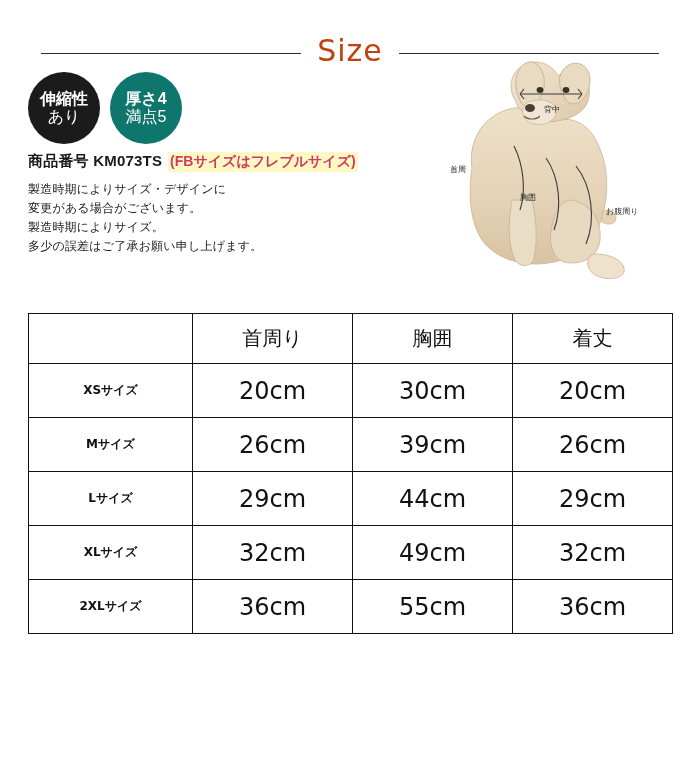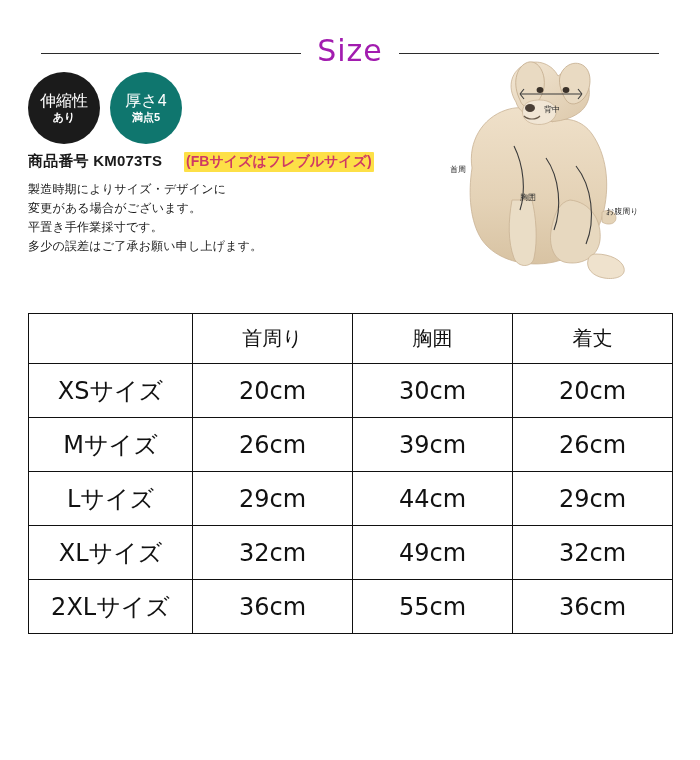--- a/index.html
+++ b/index.html
@@ -36,21 +36,21 @@
     background: #2b2b2b;
     margin-top: 4px;
   }
   .header .rule.left { margin-left: 30px; margin-right: 16px; max-width: 260px; }
   .header .rule.right { margin-right: 30px; margin-left: 16px; max-width: 260px; }
   .header .title {
     font-size: 30px;
     font-weight: 400;
     letter-spacing: 1px;
     line-height: 1;
-    color: #a21caf;
+    color: #c2410c;
     white-space: nowrap;
     font-family: "DejaVu Sans", sans-serif;
   }
 
   
   .badges {
     position: absolute;
     top: 72px;
     left: 28px;
     display: flex;
@@ -60,44 +60,44 @@
     width: 72px;
     height: 72px;
     border-radius: 50%;
     display: flex;
     flex-direction: column;
     align-items: center;
     justify-content: center;
     color: #fff;
     line-height: 1.15;
   }
-  .badge .l1 { font-size: 16px; font-weight: 400; letter-spacing: 0px; }
-  .badge .l2 { font-size: 11px; font-weight: 700; }
+  .badge .l1 { font-size: 16px; font-weight: 700; letter-spacing: 0px; }
+  .badge .l2 { font-size: 16px; font-weight: 400; }
   .badge.dark { background: #1b1b1b; }
   .badge.pink { background: #0f766e; }
 
   
   .prodline {
     position: absolute;
     top: 152px;
     left: 28px;
     font-size: 15px;
     display: flex;
     align-items: baseline;
     white-space: nowrap;
     justify-content: space-between;
   }
   .prodline .code {
     font-weight: 700;
     color: #1a1a1a;
     letter-spacing: 0.2px;
   }
   .prodline .hl {
-    margin-left: 22px;
-    background: #fde047;
+    margin-left: 6px;
+    background: #fef9c3;
     color: #cf3a63;
     font-weight: 700;
     font-size: 14px;
     padding: 1px 2px;
     border-radius: 1px;
   }
 
   
   .notes {
     position: absolute;
@@ -141,21 +141,21 @@
     color: #111;
     font-family: "DejaVu Sans", sans-serif;
   }
   table tr:first-child td { height: 50px; }
   table td.hdr-blank { border-left: 1px solid #111; }
   col.c0 { width: 164px; }
   col.c1 { width: 160px; }
   col.c2 { width: 160px; }
   col.c3 { width: 160px; }
   .val { font-size: 24px; }
-  .rowlabel { font-size: 24px; }
+  .rowlabel { font-size: 12px; font-weight: bold; }
   .colhead { font-size: 20px; }
 </style>
 </head>
 <body>
 
 <div class="page">
 
   <div class="header">
     <div class="rule left"></div>
     <div class="title">Size</div>
@@ -174,21 +174,21 @@
   </div>
 
   <div class="prodline">
     <span class="code">商品番号 KM073TS</span>
     <span class="hl">(FBサイズはフレブルサイズ)</span>
   </div>
 
   <div class="notes">
     <div>製造時期によりサイズ・デザインに</div>
     <div>変更がある場合がございます。</div>
-    <div>平置き手作業採寸です。</div>
+    <div>製造時期によりサイズ。</div>
     <div>多少の誤差はご了承お願い申し上げます。</div>
   </div>
 
   <div class="photo">
     <svg width="264" height="248" viewBox="0 0 264 248">
       <defs>
         <linearGradient id="furA" x1="0" y1="0" x2="0" y2="1">
           <stop offset="0%" stop-color="#efe0c9"></stop>
           <stop offset="60%" stop-color="#e4d2b6"></stop>
           <stop offset="100%" stop-color="#d8c3a3"></stop>

